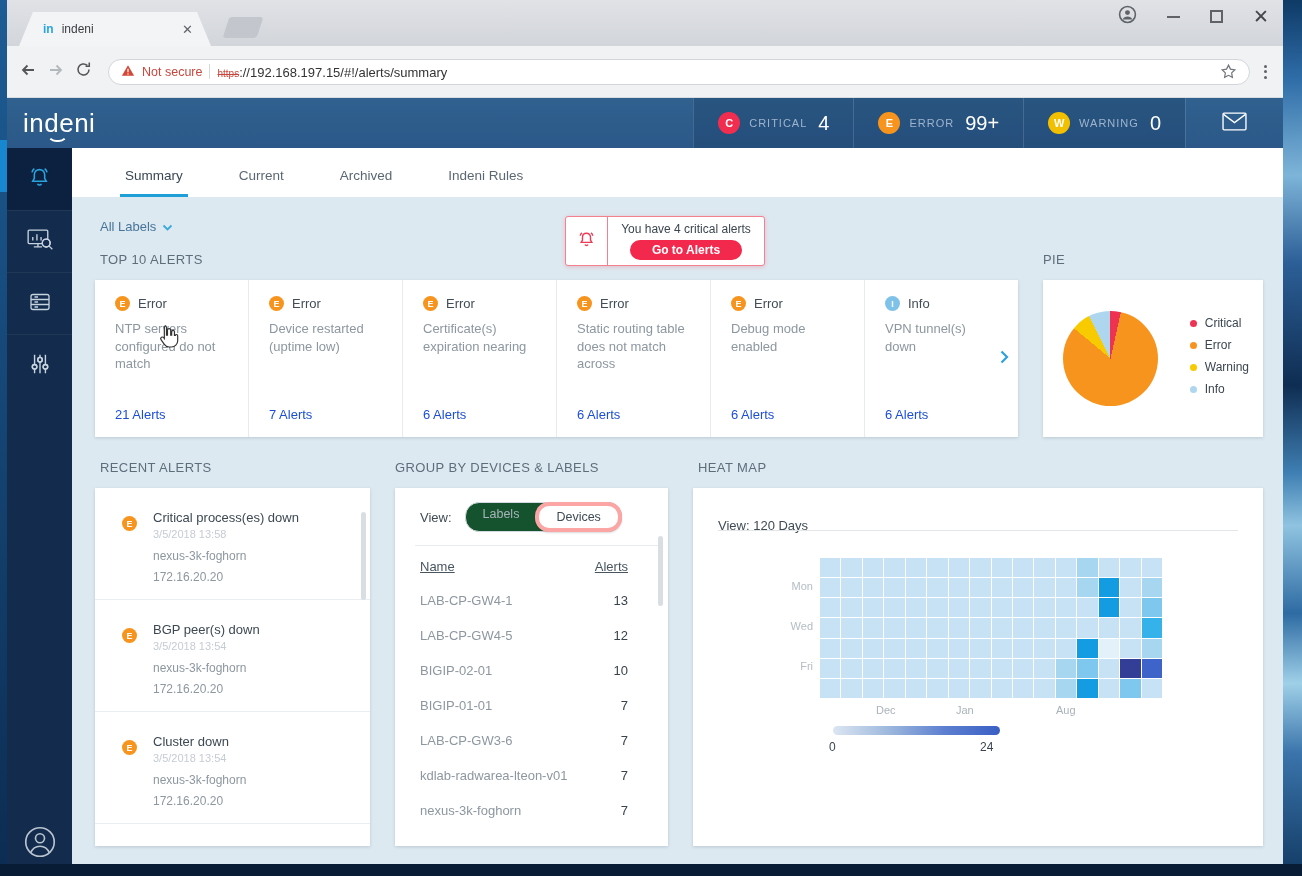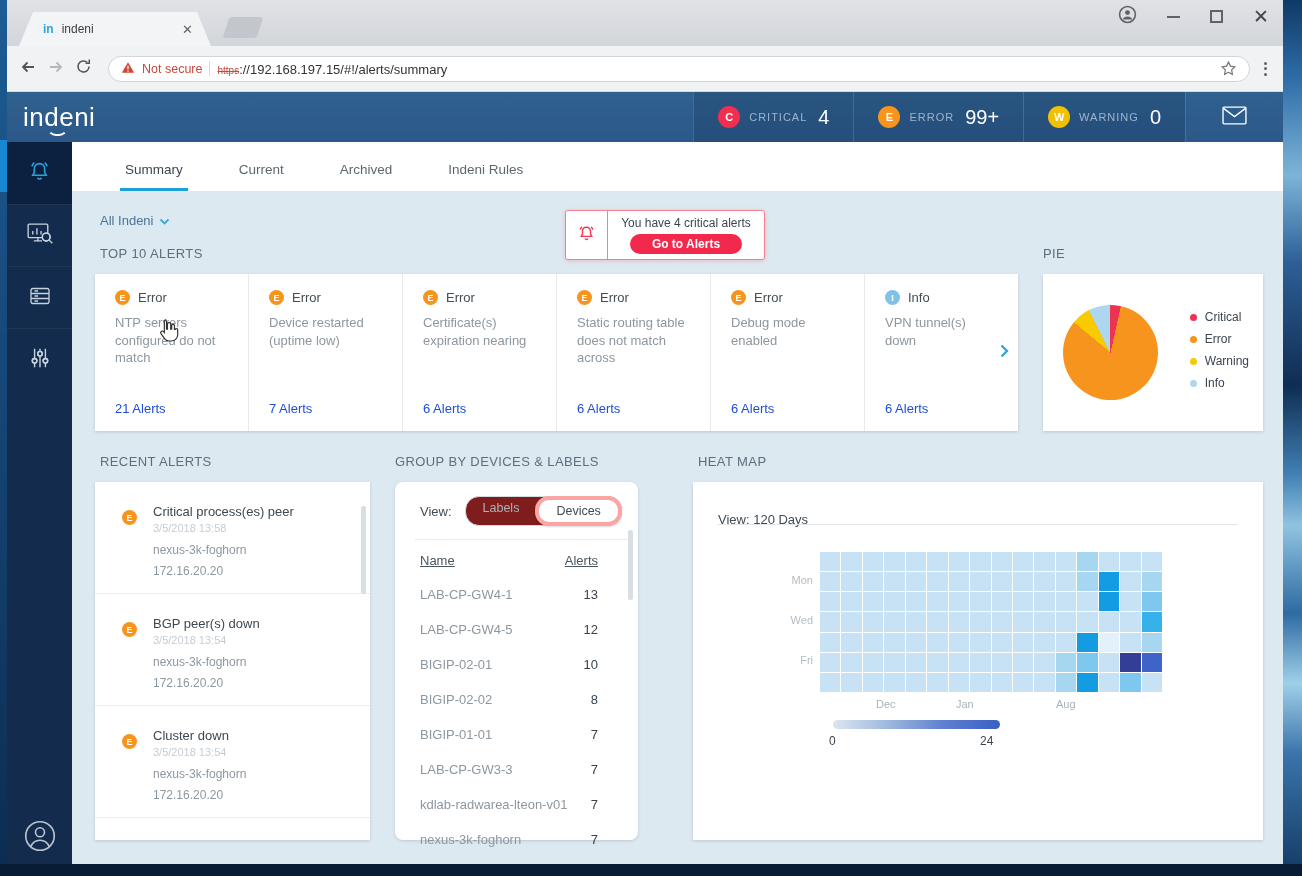--- a/index.html
+++ b/index.html
@@ -26,21 +26,21 @@
   .btab .ttl { font-size:12px; color:#3c4043; margin-left:8px; }
   .btab .tclose { margin-left:auto; color:#5f6368; font-size:13px; }
   .tab-stub { position:absolute; left:219px; top:17px; width:34px; height:21px; background:#c3c7cd;
     transform:skewX(-18deg); border-radius:3px; }
   .win-controls { position:absolute; right:14px; top:5px; display:flex; align-items:center; gap:30px; color:#5f6368; }
   .wc-min { width:13px; height:2px; background:#5f6368; }
   .wc-max { width:13px; height:13px; border:2px solid #5f6368; }
   .wc-close { font-size:19px; line-height:13px; color:#424549; }
 
   
-  .chrome-toolbar { height:46px; background:#f1f2f4; border-bottom:1px solid #d8dbe0;
+  .chrome-toolbar { height:52px; background:#f1f2f4; border-bottom:1px solid #d8dbe0;
     display:flex; align-items:center; padding:0 12px; gap:10px; }
   .urlbar { flex:1; height:26px; background:#fff; border:1px solid #d2d6db; border-radius:13px;
     display:flex; align-items:center; padding:0 12px; gap:7px; margin-left:6px; }
   .ns-label { font-size:12.5px; color:#c9473d; }
   .url-sep { width:1px; height:15px; background:#d5d8dc; }
   .url-scheme { font-size:10px; color:#c9473d; text-decoration:line-through; }
   .url-rest { font-size:13px; color:#333; }
   .url-star { margin-left:auto; display:flex; }
   .menu-dots { display:flex; flex-direction:column; gap:2.5px; padding:0 4px; }
   .menu-dots i { width:3px; height:3px; border-radius:50%; background:#5f6368; }
@@ -115,23 +115,23 @@
   .recent-card { left:23px; top:291px; width:275px; height:358px; overflow:hidden; }
   .ra-item { display:flex; gap:16px; padding:22px 24px 15px 27px; border-bottom:1px solid #eaeef1; }
   .ra-icon { margin-top:6px; }
   .ra-title { font-size:13px; color:#3c4852; }
   .ra-time { font-size:11px; color:#c5ccd3; margin-top:3px; }
   .ra-device { font-size:12px; color:#8d97a0; margin-top:9px; }
   .ra-ip { font-size:12px; color:#8d97a0; margin-top:7px; }
   .scroll-thumb { position:absolute; width:5px; border-radius:3px; background:#d9dee2; }
 
   
-  .group-card { left:323px; top:291px; width:243px; height:358px;border-radius:8px; }
+  .group-card { left:323px; top:291px; width:273px; height:358px; }
   .view-row { display:flex; align-items:center; padding:14px 0 0 25px; font-size:13px; color:#3f4b55; }
-  .toggle { margin-left:13px; display:flex; border:1px solid #d4dadf; border-radius:14px; background:#7f1d1d; }
+  .toggle { margin-left:13px; display:flex; border:1px solid #d4dadf; border-radius:14px; background:#14532d; }
   .toggle-seg { padding:4px 17px; font-size:12.5px; color:#aab3bb; border-radius:14px; }
   .toggle-seg.active { background:#fff; color:#3f4b55; border:4px solid #fca5a5; margin:-1px;
     box-shadow:0 1px 2px rgba(0,0,0,.15); }
   .gb-divider { margin:13px 8px 0 20px; border-top:1px solid #e8ecef; }
   .gb-table { padding:0 40px 0 25px; }
   .gb-head { display:flex; justify-content:space-between; padding:13px 0 9px; }
   .gb-head span { font-size:13px; color:#49555f; text-decoration:underline; }
   .gb-row { display:flex; justify-content:space-between; padding:10px 0; }
   .gb-name { font-size:13px; color:#8d97a0; }
   .gb-val { font-size:13px; color:#39434c; }
@@ -314,21 +314,21 @@
     <div class="content">
       <div class="tabbar" id="tabbar">
           <div class="tab-item active">Summary</div>
           <div class="tab-item">Current</div>
           <div class="tab-item">Archived</div>
           <div class="tab-item">Indeni Rules</div>
         </div>
 
       <div class="main">
         <div class="all-labels">
-          <span>All Indeni</span>
+          <span>All Labels</span>
           <span>
             <svg width="11" height="7" viewBox="0 0 11 7" fill="none" stroke="#39a9dc" stroke-width="1.8">
                 <path d="M1.5 1.5l4 4 4-4"></path>
               </svg>
           </span>
         </div>
 
         <div class="banner">
           <div class="banner-bell">
             <span>
@@ -427,21 +427,21 @@
 
         <div class="sec-title" style="left:28px; top:263px;">RECENT ALERTS</div>
         <div class="sec-title" style="left:323px; top:263px;">GROUP BY DEVICES &amp; LABELS</div>
         <div class="sec-title" style="left:626px; top:263px;">HEAT MAP</div>
 
         <div class="card recent-card">
           <div id="recent-list">
               <div class="ra-item">
                 <span class="sev-dot ra-icon" style="background: rgb(247, 148, 30);">E</span>
                 <div>
-                  <div class="ra-title">Critical process(es) peer</div>
+                  <div class="ra-title">Critical process(es) down</div>
                   <div class="ra-time">3/5/2018 13:58</div>
                   <div class="ra-device">nexus-3k-foghorn</div>
                   <div class="ra-ip">172.16.20.20</div>
                 </div>
               </div>
               <div class="ra-item">
                 <span class="sev-dot ra-icon" style="background: rgb(247, 148, 30);">E</span>
                 <div>
                   <div class="ra-title">BGP peer(s) down</div>
                   <div class="ra-time">3/5/2018 13:54</div>
@@ -483,29 +483,25 @@
                 </div>
                 <div class="gb-row">
                   <span class="gb-name">LAB-CP-GW4-5</span>
                   <span class="gb-val">12</span>
                 </div>
                 <div class="gb-row">
                   <span class="gb-name">BIGIP-02-01</span>
                   <span class="gb-val">10</span>
                 </div>
                 <div class="gb-row">
-                  <span class="gb-name">BIGIP-02-02</span>
-                  <span class="gb-val">8</span>
-                </div>
-                <div class="gb-row">
                   <span class="gb-name">BIGIP-01-01</span>
                   <span class="gb-val">7</span>
                 </div>
                 <div class="gb-row">
-                  <span class="gb-name">LAB-CP-GW3-3</span>
+                  <span class="gb-name">LAB-CP-GW3-6</span>
                   <span class="gb-val">7</span>
                 </div>
                 <div class="gb-row">
                   <span class="gb-name">kdlab-radwarea-lteon-v01</span>
                   <span class="gb-val">7</span>
                 </div>
                 <div class="gb-row">
                   <span class="gb-name">nexus-3k-foghorn</span>
                   <span class="gb-val">7</span>
                 </div>

